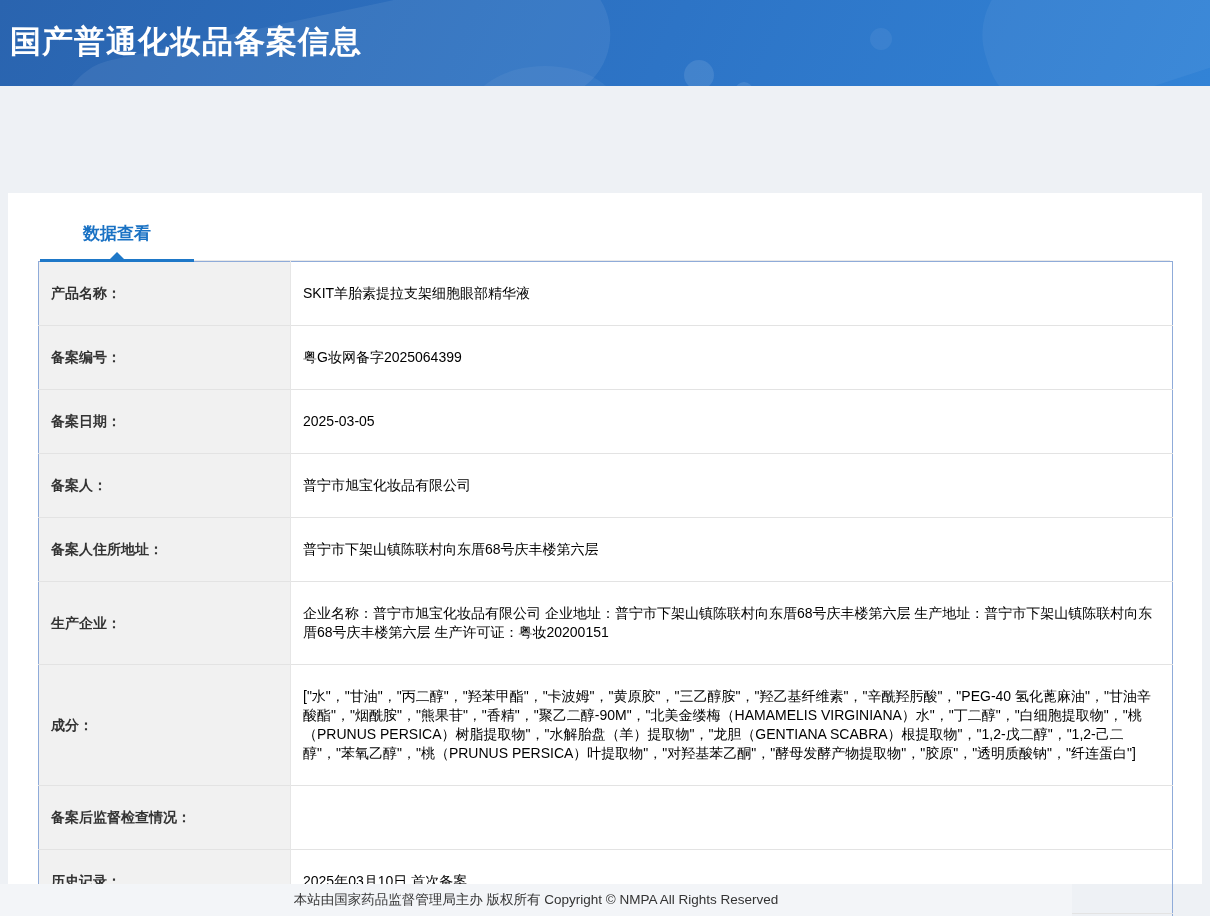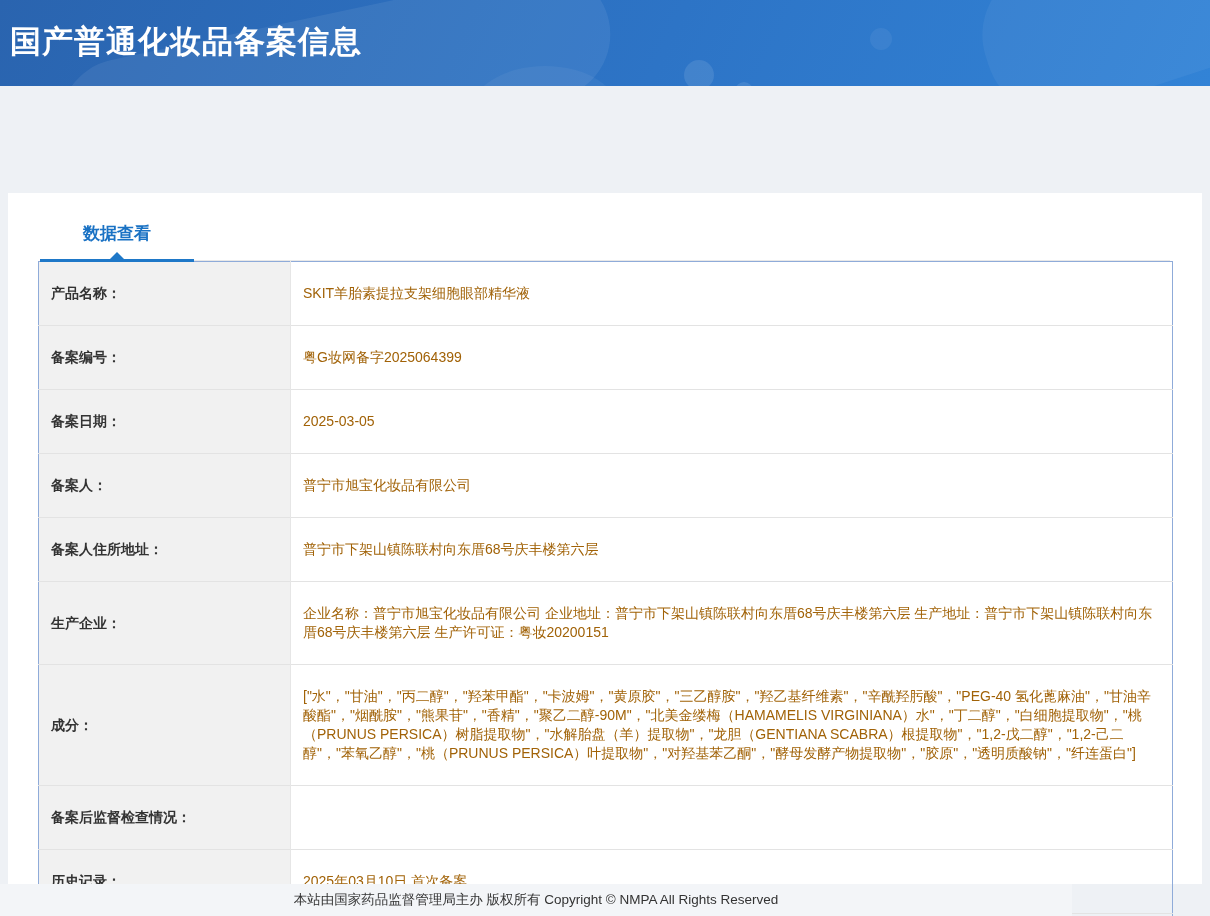--- a/index.html
+++ b/index.html
@@ -62,21 +62,21 @@
     border:1px solid #8fabd9;
     font-size:14px;
   }
   table.info td { vertical-align:middle; line-height:19px; }
   td.lbl {
     width:252px; background:#f1f1f1;
     font-weight:bold; color:#333;
     padding:22px 12px;
     border-right:1px solid #e6e6e6;
   }
-  td.val { padding:22px 12px; color:#a16207; }
+  td.val { padding:22px 12px; color:#000000; }
   tr + tr td { border-top:1px solid #e3e3e3; }
   tr.empty td { height:40px; }
   
   .pkg-row {
     margin:14px 30px 0 78px;
     display:flex; gap:52px;
     font-size:14.5px; color:#000;
   }
   .pkg-item { white-space:nowrap; }
   a.lnk { color:#3a82c4; text-decoration:none; cursor:pointer; }

